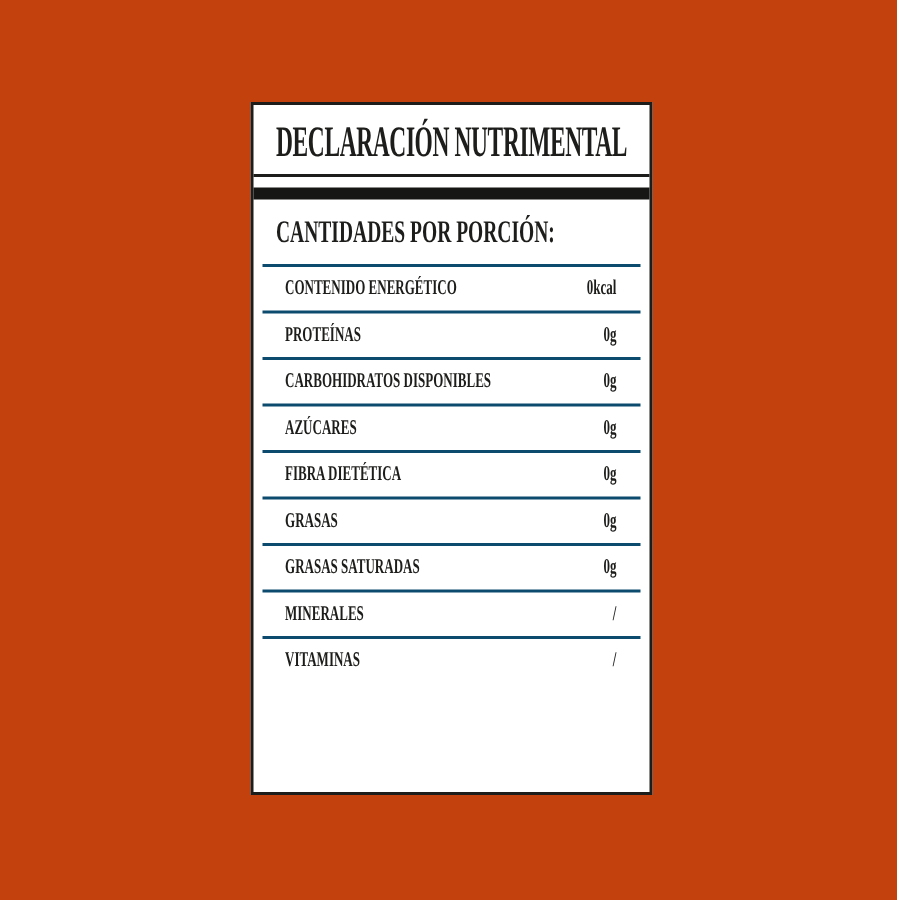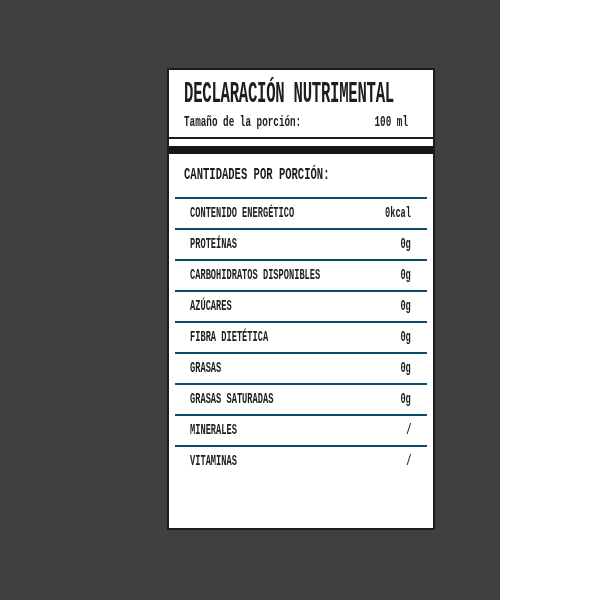--- a/index.html
+++ b/index.html
@@ -1,24 +1,24 @@
 <!DOCTYPE html>
 <html><head>
 <meta charset="utf-8">
 <style>
   html, body {
     margin: 0; padding: 0;
     background: #ffffff;
   }
   .canvas {
     position: relative;
-    width: 500px; height: 600px;
-    background: #404040;
+    width: 598px; height: 600px;
+    background: #c2410c;
     overflow: hidden;
-    font-family: Liberation Mono, monospace;
+    font-family: Liberation Serif, serif;
     color: #1d1d1b;
   }
   .nutri-label {
     position: absolute;
     left: 167px; top: 68px;
     width: 268px; height: 462px;
     box-sizing: border-box;
     border: 2px solid #1d1d1b;
     background: #ffffff;
   }
@@ -49,21 +49,21 @@
     position: absolute; right: 10px; top: 0;
     line-height: 21px; white-space: nowrap;
     transform: scaleX(0.62); transform-origin: 100% 0;
   }
   
   .thin-rule { border-top: 2px solid #1d1d1b; margin-top: 4px; }
   .black-bar { height: 8px; background: #161615; margin-top: 7px; }
   
   .section-title {
     margin: 11px 15px 12px 15px;
-    font-size: 17px;
+    font-size: 21px;
     font-weight: bold;
     line-height: 20px;
     white-space: nowrap;
     text-align: right;
   }
   .cond-l {
     display: inline-block; white-space: nowrap;
     transform: scaleX(0.62); transform-origin: 0 50%;
   }
   .rows { margin: 0 6px; }
@@ -88,24 +88,20 @@
 </style>
 </head>
 <body>
 
 <div class="canvas">
   <div class="nutri-label">
 
     <div class="hdr">
       <span class="title">DECLARACIÓN NUTRIMENTAL</span>
 
-      <div class="hrow">
-        <span class="hlabel">Tamaño de la porción:</span>
-        <span class="hvalue">100 ml</span>
-      </div>
 
     </div>
 
     <div class="thin-rule"></div>
     <div class="black-bar"></div>
 
     <div class="section-title">
       <span class="cond-l">CANTIDADES POR PORCIÓN:</span>
     </div>
 

